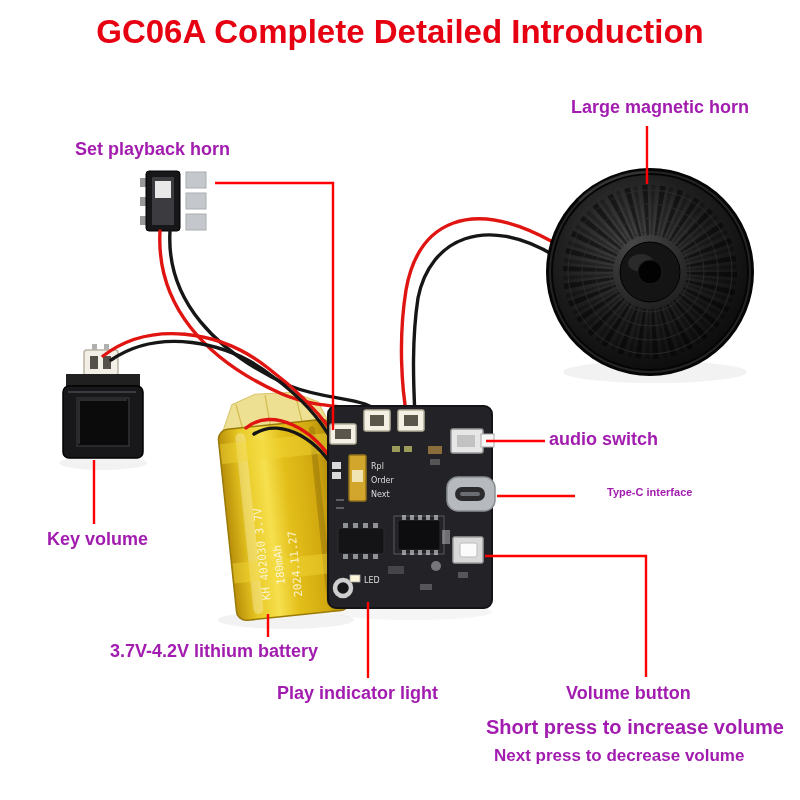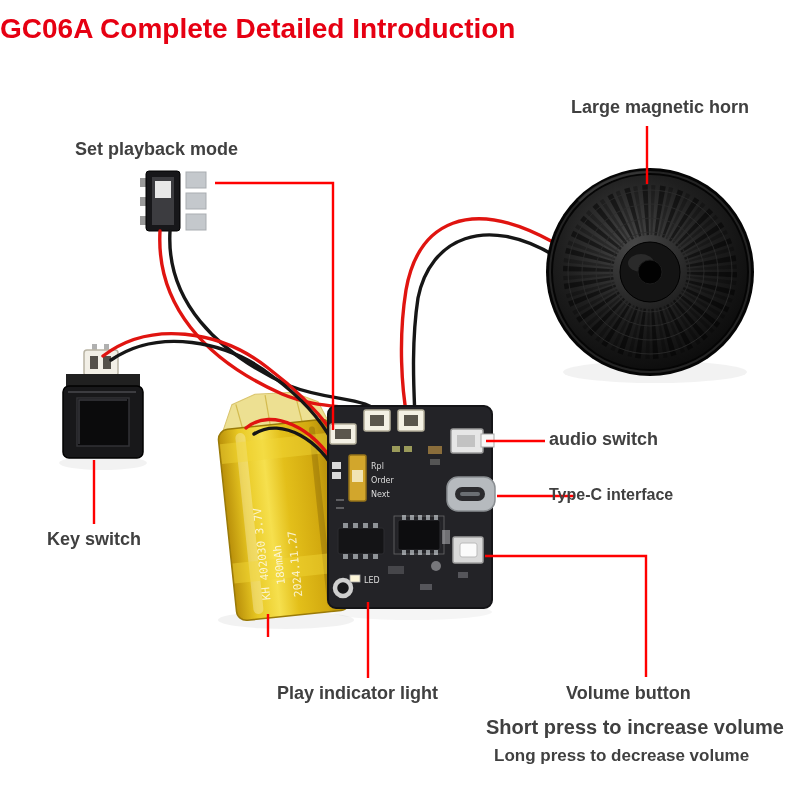--- a/index.html
+++ b/index.html
@@ -1,28 +1,28 @@
 <!DOCTYPE html>
 <html><head>
 <meta charset="utf-8">
 <style>
   *{margin:0;padding:0;box-sizing:border-box}
   html,body{background:#ffffff}
   body{font-family:"Liberation Sans",sans-serif}
   .stage{position:relative;width:800px;height:800px;background:#fff;overflow:hidden}
   .stage > svg{position:absolute;left:0;top:0}
   .title{
-    position:absolute;top:13px;left:0;width:100%;
-    font-size:28px;font-weight:800;color:#e60012;white-space:nowrap;
+    position:absolute;top:13px;left:0;width:100%;text-align:center;
+    font-size:33px;font-weight:800;color:#e60012;white-space:nowrap;
   }
-  .lbl{position:absolute;color:#404040;font-weight:700;font-size:18px;white-space:nowrap}
+  .lbl{position:absolute;color:#a21caf;font-weight:700;font-size:18px;white-space:nowrap}
   .lbl-playback{left:75px;top:139px}
   .lbl-horn{left:571px;top:97px}
   .lbl-power{left:549px;top:429px}
-  .lbl-typec{left:549px;top:486px;font-size:16px}
+  .lbl-typec{left:607px;top:486px;font-size:11px}
   .lbl-typec-note{left:486px;top:517px;font-size:15.5px;font-weight:600}
   .lbl-key{left:47px;top:529px}
   .lbl-battery{left:110px;top:641px}
   .lbl-led{left:277px;top:683px}
   .lbl-volume{left:566px;top:683px}
   .lbl-vol-short{left:486px;top:716px;font-size:20px}
   .lbl-vol-long{left:494px;top:746px;font-size:17px}
 </style>
 </head>
 <body>
@@ -216,23 +216,24 @@
       <line x1="486" y1="441" x2="545" y2="441"></line>
       <line x1="497" y1="496" x2="575" y2="496"></line>
       <line x1="94" y1="460" x2="94" y2="524"></line>
       <line x1="268" y1="614" x2="268" y2="637"></line>
       <line x1="368" y1="602" x2="368" y2="678"></line>
       <path d="M 485 556 H 646 V 677"></path>
     </g>
   </svg>
 
   <div class="title">GC06A Complete Detailed Introduction</div>
-  <div class="lbl lbl-playback">Set playback mode</div>
+  <div class="lbl lbl-playback">Set playback horn</div>
   <div class="lbl lbl-horn">Large magnetic horn</div>
   <div class="lbl lbl-power">audio switch</div>
   <div class="lbl lbl-typec">Type-C interface</div>
-  <div class="lbl lbl-key">Key switch</div>
+  <div class="lbl lbl-key">Key volume</div>
+  <div class="lbl lbl-battery">3.7V-4.2V lithium battery</div>
   <div class="lbl lbl-volume">Volume button</div>
   <div class="lbl lbl-led">Play indicator light</div>
   <div class="lbl lbl-vol-short">Short press to increase volume</div>
-  <div class="lbl lbl-vol-long">Long press to decrease volume</div>
+  <div class="lbl lbl-vol-long">Next press to decrease volume</div>
 
 </div>
 
 </body></html>

